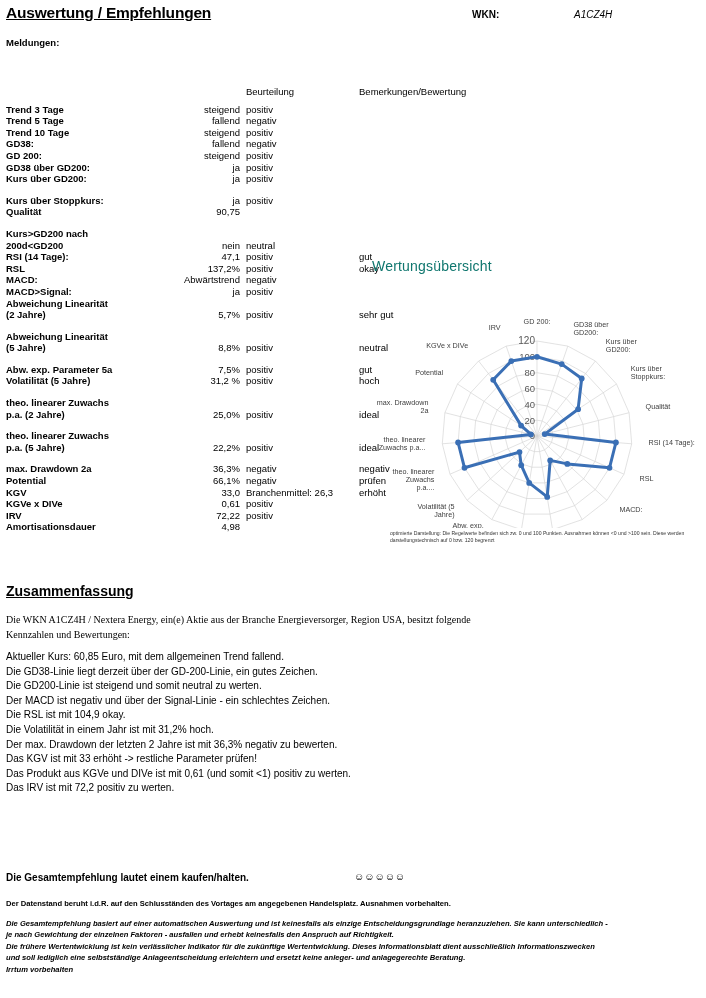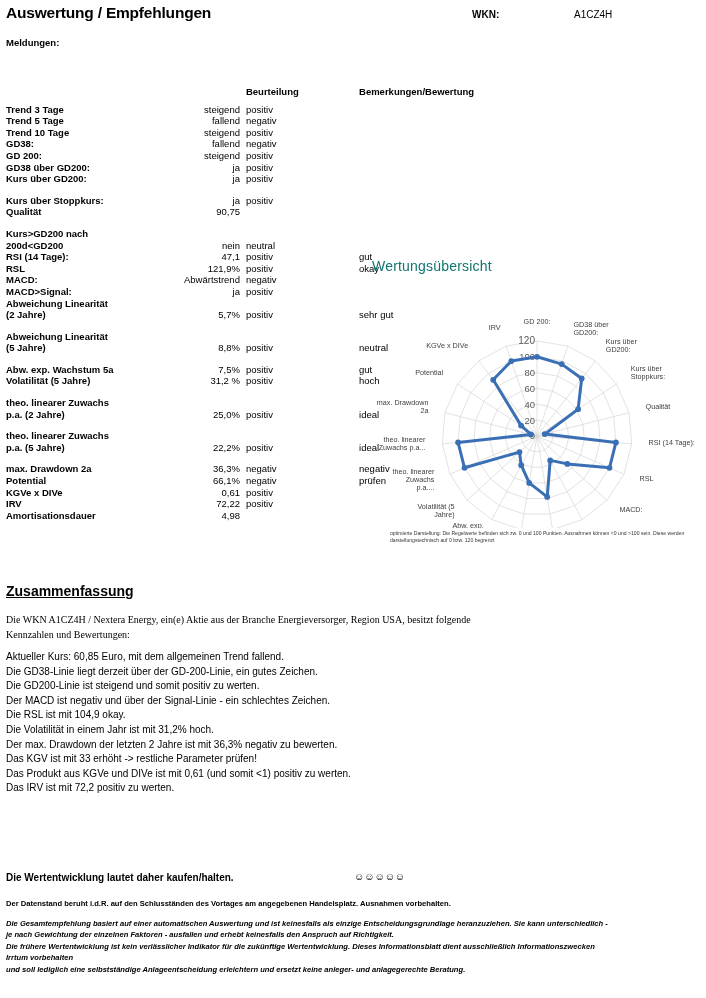--- a/index.html
+++ b/index.html
@@ -8,35 +8,35 @@
     font-family:"Liberation Sans", sans-serif;
     color:#000;position:relative;overflow:hidden;
   }
   .page{position:relative;width:706px;height:998px;}
 
   
   .hdr{position:absolute;left:6px;top:4px;right:6px;height:26px;}
   .hdr-title{
     position:absolute;left:0;top:0;
     font-size:15.5px;font-weight:bold;
-    letter-spacing:-0.2px;
+    text-decoration:underline;letter-spacing:-0.2px;
   }
   .hdr-wkn-label{position:absolute;left:466px;top:5px;font-size:10px;font-weight:bold;}
-  .hdr-wkn-value{position:absolute;left:568px;top:5px;font-size:10px;}
+  .hdr-wkn-value{position:absolute;left:568px;top:5px;font-size:10px;font-style:italic;}
 
   .meldungen{position:absolute;left:6px;top:37px;font-size:9.5px;font-weight:bold;}
 
   
   .tbl{position:absolute;left:6px;top:86px;width:470px;font-size:9.5px;line-height:11.6px;}
   .trow{display:flex;height:11.6px;}
   .c-name{width:162px;font-weight:bold;white-space:nowrap;}
   .c-val{width:78px;text-align:right;padding-right:6px;}
   .c-jud{width:116px;}
   .c-rem{width:120px;}
-  .c-head{font-weight:bold;}
+  .c-head{font-weight:normal;}
   .spacer6{height:6px;}
   .spacer10{height:10px;}
 
   
   .chart{position:absolute;left:372px;top:258px;width:334px;height:300px;}
   .chart-title{
     position:absolute;left:0;top:0;width:334px;text-align:left;
     font-size:14px;color:#0f766e;letter-spacing:.2px;
   }
   .chart svg{position:absolute;left:0;top:18px;}
@@ -150,21 +150,21 @@
           <div class="c-rem"></div>
         </div>
         <div class="trow">
           <div class="c-name">RSI (14 Tage):</div>
           <div class="c-val">47,1</div>
           <div class="c-jud">positiv</div>
           <div class="c-rem">gut</div>
         </div>
         <div class="trow">
           <div class="c-name">RSL</div>
-          <div class="c-val">121,9%</div>
+          <div class="c-val">137,2%</div>
           <div class="c-jud">positiv</div>
           <div class="c-rem">okay</div>
         </div>
         <div class="trow">
           <div class="c-name">MACD:</div>
           <div class="c-val">Abwärtstrend</div>
           <div class="c-jud">negativ</div>
           <div class="c-rem"></div>
         </div>
         <div class="trow">
@@ -193,21 +193,21 @@
           <div class="c-rem"></div>
         </div>
         <div class="trow">
           <div class="c-name">(5 Jahre)</div>
           <div class="c-val">8,8%</div>
           <div class="c-jud">positiv</div>
           <div class="c-rem">neutral</div>
         </div>
         <div class="spacer10"></div>
         <div class="trow">
-          <div class="c-name">Abw. exp. Wachstum 5a</div>
+          <div class="c-name">Abw. exp. Parameter 5a</div>
           <div class="c-val">7,5%</div>
           <div class="c-jud">positiv</div>
           <div class="c-rem">gut</div>
         </div>
         <div class="trow">
           <div class="c-name">Volatilität (5 Jahre)</div>
           <div class="c-val">31,2 %</div>
           <div class="c-jud">positiv</div>
           <div class="c-rem">hoch</div>
         </div>
@@ -242,20 +242,26 @@
           <div class="c-name">max. Drawdown 2a</div>
           <div class="c-val">36,3%</div>
           <div class="c-jud">negativ</div>
           <div class="c-rem">negativ</div>
         </div>
         <div class="trow">
           <div class="c-name">Potential</div>
           <div class="c-val">66,1%</div>
           <div class="c-jud">negativ</div>
           <div class="c-rem">prüfen</div>
+        </div>
+        <div class="trow">
+          <div class="c-name">KGV</div>
+          <div class="c-val">33,0</div>
+          <div class="c-jud">Branchenmittel: 26,3</div>
+          <div class="c-rem">erhöht</div>
         </div>
         <div class="trow">
           <div class="c-name">KGVe x DIVe</div>
           <div class="c-val">0,61</div>
           <div class="c-jud">positiv</div>
           <div class="c-rem"></div>
         </div>
         <div class="trow">
           <div class="c-name">IRV</div>
           <div class="c-val">72,22</div>
@@ -350,35 +356,35 @@
   </div>
 
   <div class="sum-title">Zusammenfassung</div>
   <div class="sum-intro" id="summary-intro">
       <span class="line">Die WKN A1CZ4H / Nextera Energy, ein(e) Aktie aus der Branche Energieversorger, Region USA, besitzt folgende</span>
       <span class="line">Kennzahlen und Bewertungen:</span>
     </div>
   <div class="sum-lines" id="summary-lines">
       <span class="line">Aktueller Kurs: 60,85 Euro, mit dem allgemeinen Trend fallend.</span>
       <span class="line">Die GD38-Linie liegt derzeit über der GD-200-Linie, ein gutes Zeichen.</span>
-      <span class="line">Die GD200-Linie ist steigend und somit positiv zu werten.</span>
+      <span class="line">Die GD200-Linie ist steigend und somit neutral zu werten.</span>
       <span class="line">Der MACD ist negativ und über der Signal-Linie - ein schlechtes Zeichen.</span>
       <span class="line">Die RSL ist mit 104,9 okay.</span>
       <span class="line">Die Volatilität in einem Jahr ist mit 31,2% hoch.</span>
       <span class="line">Der max. Drawdown der letzten 2 Jahre ist mit  36,3% negativ zu bewerten.</span>
       <span class="line">Das KGV ist mit 33 erhöht -&gt; restliche Parameter prüfen!</span>
       <span class="line">Das Produkt aus KGVe und DIVe ist mit 0,61 (und somit &lt;1) positiv zu werten.</span>
       <span class="line">Das IRV ist mit 72,2 positiv zu werten.</span>
     </div>
 
-  <div class="reco">Die Wertentwicklung lautet daher kaufen/halten.</div>
+  <div class="reco">Die Gesamtempfehlung lautet einem kaufen/halten.</div>
   <div class="reco-faces">☺☺☺☺☺</div>
 
   <div class="disc1">Der Datenstand beruht i.d.R. auf den Schlusständen des Vortages am angegebenen Handelsplatz. Ausnahmen vorbehalten.</div>
   <div class="disc2" id="disclaimer-block">
       <span class="line">Die Gesamtempfehlung basiert auf einer automatischen Auswertung und ist keinesfalls als einzige Entscheidungsgrundlage heranzuziehen. Sie kann unterschiedlich -</span>
       <span class="line">je nach Gewichtung der einzelnen Faktoren - ausfallen und erhebt keinesfalls den Anspruch auf Richtigkeit.</span>
       <span class="line">Die frühere Wertentwicklung ist kein verlässlicher Indikator für die zukünftige Wertentwicklung. Dieses Informationsblatt dient ausschließlich Informationszwecken</span>
+      <span class="line">und soll lediglich eine selbstständige Anlageentscheidung erleichtern und ersetzt keine anleger- und anlagegerechte Beratung.</span>
       <span class="line">Irrtum vorbehalten</span>
-      <span class="line">und soll lediglich eine selbstständige Anlageentscheidung erleichtern und ersetzt keine anleger- und anlagegerechte Beratung.</span>
     </div>
 
 </div>
 
 </body></html>

